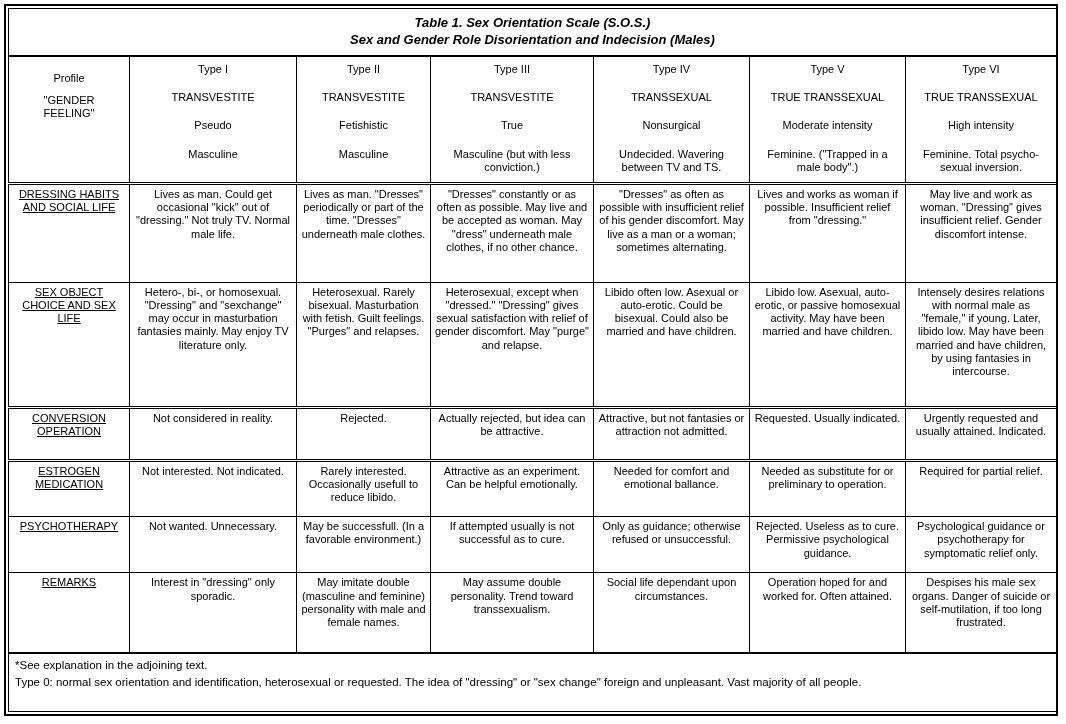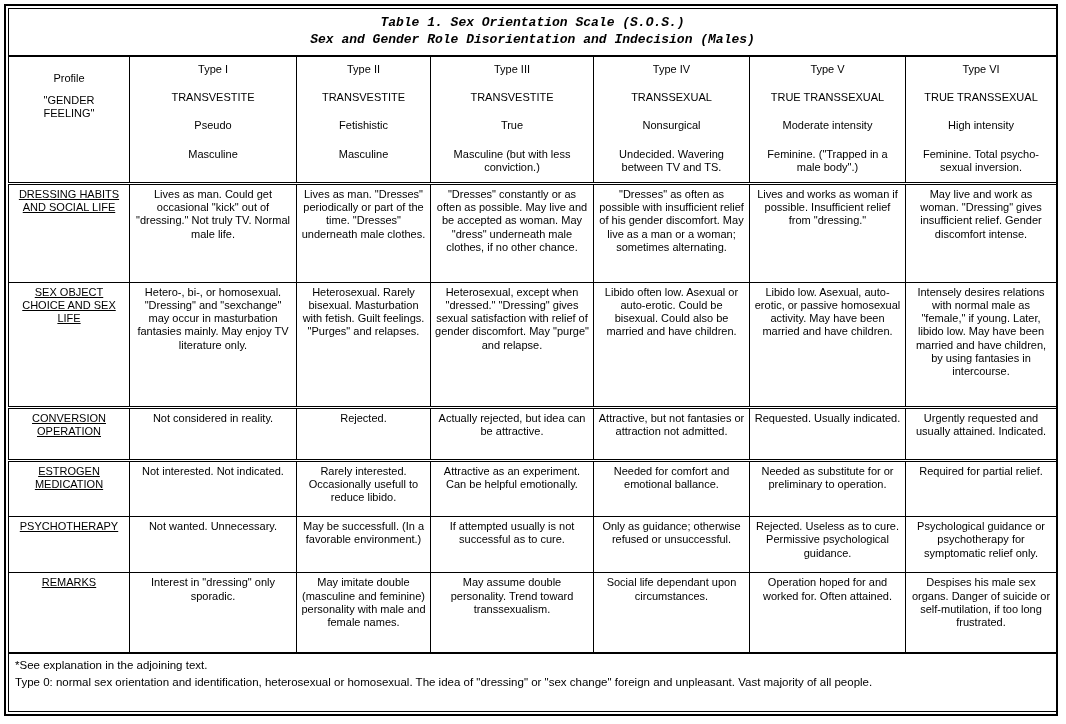--- a/index.html
+++ b/index.html
@@ -72,21 +72,21 @@
   
   tr.footer-row td {
     border-top: 2px solid #000;
     text-align: left;
     vertical-align: top;
     font-size: 11.5px;
     line-height: 1.45;
     padding: 3px 6px;
   }
   
-  tr.title-row     { height: 44px; font-family: Liberation Mono, monospace; }
+  tr.title-row     { height: 44px; }
   tr.group-row     { height: 28px; }
   tr.profile-row   { height: 120px; }
   tr.r-dressing    { height: 95px; }
   tr.r-sexobject   { height: 120px; }
   tr.r-kinsey      { height: 22px; }
   tr.r-conversion  { height: 51px; }
   tr.r-estrogen    { height: 54px; }
   tr.r-psycho      { height: 54px; }
   tr.r-remarks     { height: 77px; }
   tr.footer-row    { height: 56px; }
@@ -215,18 +215,18 @@
       <td>May imitate double (masculine and feminine) personality with male and female names.</td>
       <td class="vdouble">May assume double personality. Trend toward transsexualism.</td>
       <td>Social life dependant upon circumstances.</td>
       <td>Operation hoped for and worked for. Often attained.</td>
       <td class="vdouble">Despises his male sex organs. Danger of suicide or self-mutilation, if too long frustrated.</td>
     </tr>
 
     <tr class="footer-row">
       <td colspan="7">
         <div>*See explanation in the adjoining text.</div>
-        <div>Type 0: normal sex orientation and identification, heterosexual or homosexual. The idea of "dressing" or "sex change" foreign and unpleasant. Vast majority of all people.</div>
+        <div>Type 0: normal sex orientation and identification, heterosexual or requested. The idea of "dressing" or "sex change" foreign and unpleasant. Vast majority of all people.</div>
       </td>
     </tr>
   </tbody>
     </table>
 </div>
 
 </body></html>

